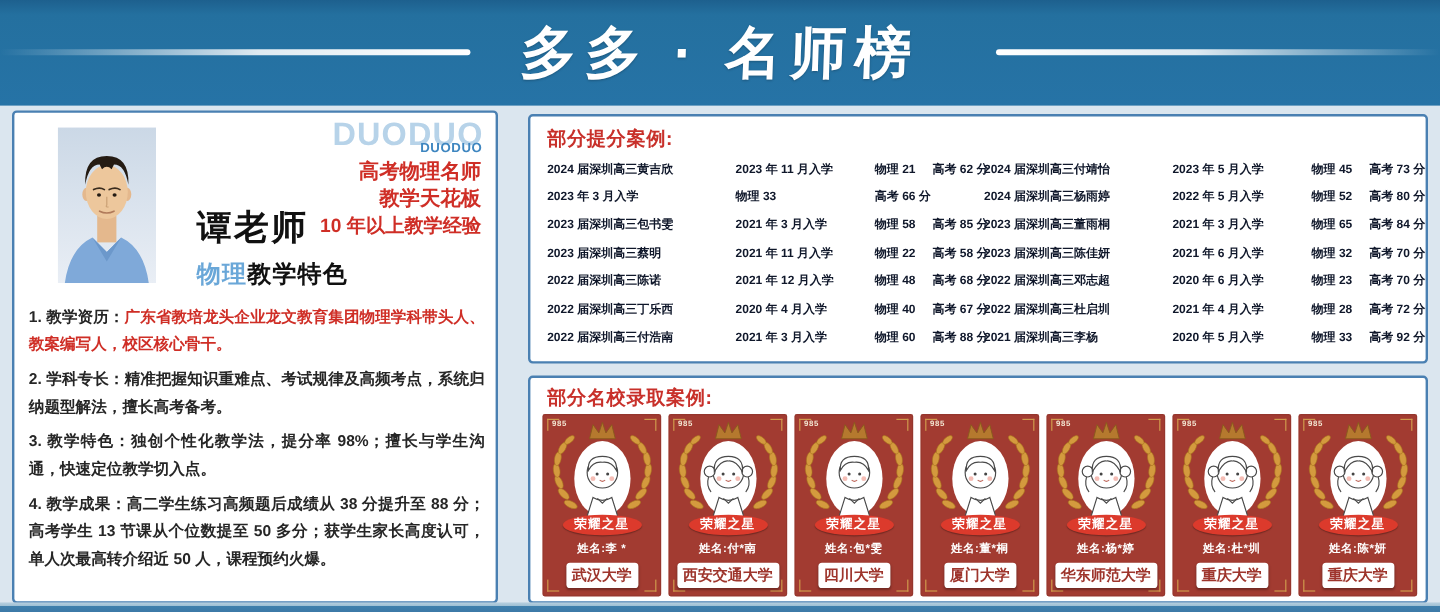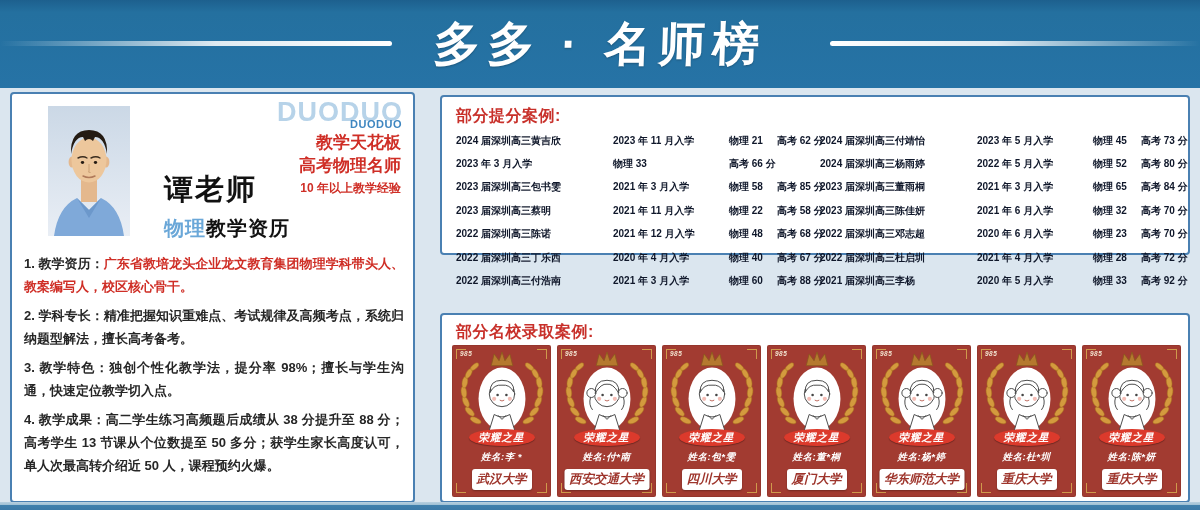--- a/index.html
+++ b/index.html
@@ -29,54 +29,54 @@
   
   .footer-strip{
     position:absolute;left:0;bottom:0;width:1200px;height:8px;
     background:linear-gradient(180deg,#b9d0df 0%,#9dbfd4 38%,#407caa 39%,#3c79a7 100%);
     background:linear-gradient(180deg,#b9d0df 0%,#9dbfd4 38%,#4080ac 39%,#3c79a7 100%);
   }
 
   
   .panel{position:absolute;background:#ffffff;border:2px solid #4a80b2;border-radius:4px;box-sizing:border-box;}
   .teacher-panel{left:10px;top:92px;width:405px;height:411px;padding-left:26px;}
-  .score-panel{left:440px;top:95px;width:750px;height:160px;}
+  .score-panel{left:440px;top:95px;width:750px;height:208px;}
   .admission-panel{left:440px;top:313px;width:750px;height:190px;}
 
   .panel-title{
     margin:0;color:#c8302a;font-weight:bold;font-size:16px;letter-spacing:.5px;
   }
   .score-panel .panel-title{position:absolute;left:14px;top:9px;}
   .admission-panel .panel-title{position:absolute;left:14px;top:7px;}
 
   
   .photo{position:absolute;left:36px;top:12px;width:82px;height:130px;overflow:hidden;}
   .watermark{position:absolute;right:10px;top:3px;text-align:right;height:34px;}
   .wm-big{font-size:27px;font-weight:bold;color:#b7d3e9;letter-spacing:1px;}
   .wm-small{position:absolute;right:1px;bottom:1px;font-size:11px;font-weight:bold;color:#3e86c0;letter-spacing:.5px;}
   .tags{position:absolute;right:12px;top:37px;text-align:right;}
   .tag{color:#cf2e26;font-weight:bold;font-size:17px;line-height:23px;}
-  .tags .tag:last-child{font-size:12px;}
+  .tags .tag:last-child{font-size:16px;}
   .namebox{position:absolute;left:152px;top:76px;}
   .t-name{font-size:29px;font-weight:bold;color:#111;letter-spacing:2px;}
   .t-role{margin-top:5px;font-size:20px;font-weight:bold;color:#111;letter-spacing:1px;}
   .t-role .subject{color:#6aa7d8;}
   .bio{position:absolute;left:12px;right:9px;top:158px;}
   .bio p{margin:0 0 6px 0;font-size:13px;line-height:23px;font-weight:bold;color:#262626;text-align:justify;}
   .bio-text.red{color:#cf2e26;}
   .bio-text.dark{color:#262626;}
 
   
   .score-cols{position:absolute;left:14px;top:32px;right:10px;display:flex;gap:16px;}
   .score-col{width:348px;}
   .score-row{display:grid;grid-template-columns:157px 116px 48px auto;height:23.4px;align-items:center;}
   .score-row span{font-size:10px;font-weight:bold;color:#0f172a;white-space:nowrap;}
 
   
-  .cards{position:absolute;left:10px;top:30px;display:flex;gap:6px;font-style:italic;}
+  .cards{position:absolute;left:10px;top:30px;display:flex;gap:6px;}
   .uni-card{
     position:relative;width:99px;height:152px;background:#a23b31;border-radius:2px;
     box-shadow:inset 0 0 0 1px rgba(0,0,0,.08);
   }
   .corner{position:absolute;width:9px;height:9px;border:1px solid #cf9a4c;}
   .corner.tl{top:4px;left:4px;border-right:none;border-bottom:none;}
   .corner.tr{top:4px;right:4px;border-left:none;border-bottom:none;}
   .corner.bl{bottom:4px;left:4px;border-right:none;border-top:none;}
   .corner.br{bottom:4px;right:4px;border-left:none;border-top:none;}
   .badge985{position:absolute;top:5px;left:8px;color:#f3e6d2;font-size:6.5px;font-weight:bold;letter-spacing:.5px;}
@@ -136,31 +136,31 @@
       </svg>
     </div>
 
     <div class="watermark">
       <span class="wm-big">DUODUO</span>
       <span class="wm-small">DUODUO</span>
     </div>
 
     <div class="tags">
 
+        <div class="tag">高考物理名师</div>
+
         <div class="tag">教学天花板</div>
-
-        <div class="tag">高考物理名师</div>
 
         <div class="tag">10 年以上教学经验</div>
       </div>
 
     <div class="namebox">
       <div class="t-name">谭老师</div>
       <div class="t-role">
-        <span class="subject">物理</span><span>教学资历</span>
+        <span class="subject">物理</span><span>教学特色</span>
       </div>
     </div>
 
     <div class="bio">
 
         <p><span class="bio-label">1. 教学资历：</span><span class="bio-text red">广东省教培龙头企业龙文教育集团物理学科带头人、教案编写人，校区核心骨干。</span></p>
 
         <p><span class="bio-label">2. 学科专长：</span><span class="bio-text dark">精准把握知识重难点、考试规律及高频考点，系统归纳题型解法，擅长高考备考。</span></p>
 
         <p><span class="bio-label">3. 教学特色：</span><span class="bio-text dark">独创个性化教学法，提分率 98%；擅长与学生沟通，快速定位教学切入点。</span></p>

